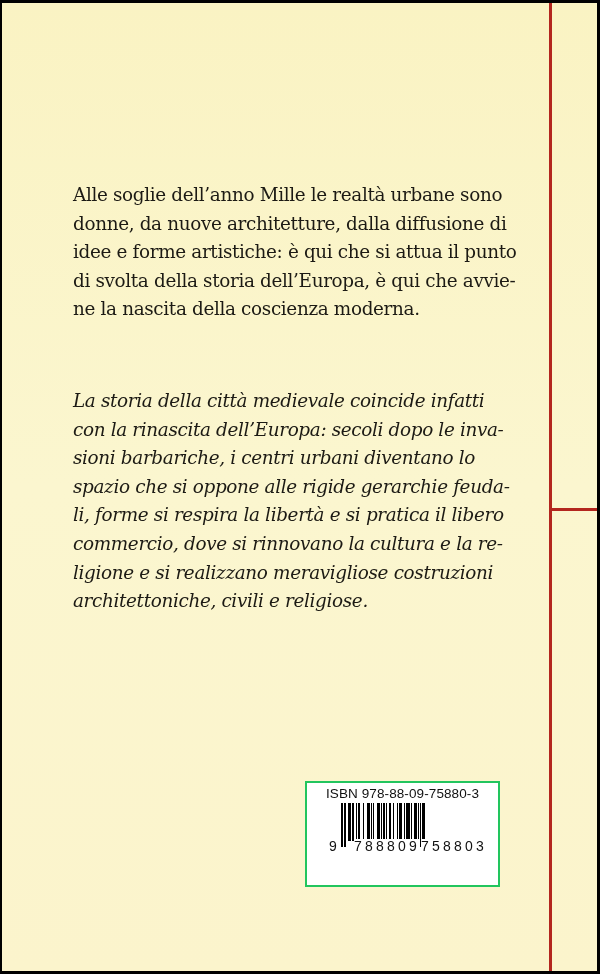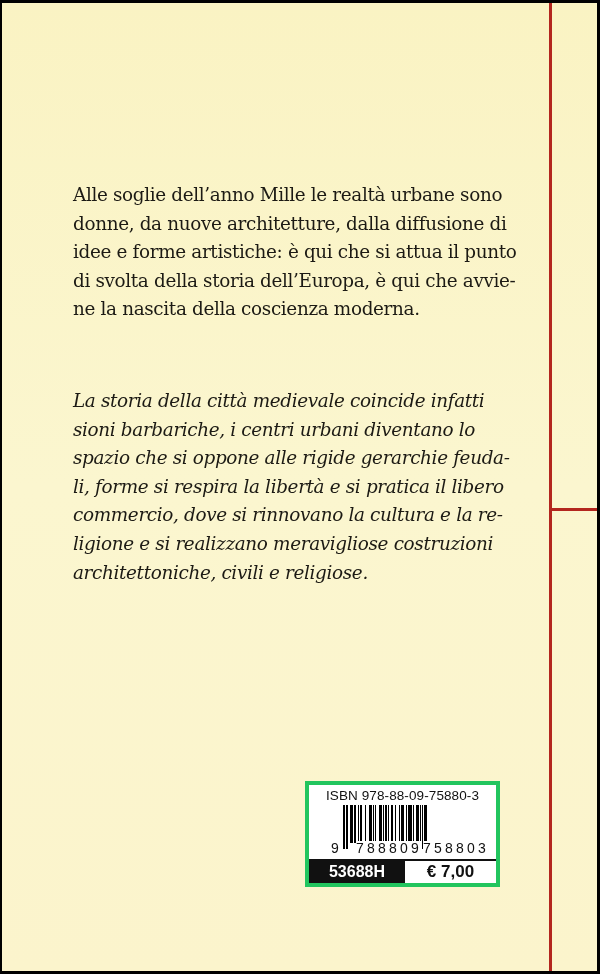--- a/index.html
+++ b/index.html
@@ -25,21 +25,21 @@
       font-family: "DejaVu Serif", "Liberation Serif", serif;
       font-size: 18.4px; line-height: 28.6px; color: #1c1a14;
       letter-spacing: -0.35px;
     }
     .blurb .line { display: block; white-space: nowrap; }
     .p1 { top: 166px; margin-top: 12px; }
     .p2 { top: 384px; font-style: italic; }
 
     .barcode-box {
       position: absolute; left: 305px; top: 781px; width: 195px; height: 106px;
-      border: 4px solid #22c55e; background: #fff; box-sizing: border-box;
+      border: 2px solid #22c55e; background: #fff; box-sizing: border-box;
       font-family: "Liberation Sans", sans-serif;
     }
     .isbn {
       position: absolute; left: 0; right: 0; top: 3px; text-align: center;
       font-size: 13.5px; color: #111; letter-spacing: 0.1px;
     }
     .bars {
       position: absolute; left: 34px; top: 20px; width: 146px; height: 44px;
       display: flex; align-items: flex-start;
     }
@@ -76,20 +76,21 @@
   <div class="blurb p1">
     <span class="line">Alle soglie dell’anno Mille le realtà urbane sono</span>
     <span class="line">donne, da nuove architetture, dalla diffusione di</span>
     <span class="line">idee e forme artistiche: è qui che si attua il punto</span>
     <span class="line">di svolta della storia dell’Europa, è qui che avvie-</span>
     <span class="line">ne la nascita della coscienza moderna.</span>
   </div>
 
   <div class="blurb p2">
     <span class="line">La storia della città medievale coincide infatti</span>
+    <span class="line">con la rinascita dell’Europa: secoli dopo le inva-</span>
     <span class="line">sioni barbariche, i centri urbani diventano lo</span>
     <span class="line">spazio che si oppone alle rigide gerarchie feuda-</span>
     <span class="line">li, forme si respira la libertà e si pratica il libero</span>
     <span class="line">commercio, dove si rinnovano la cultura e la re-</span>
     <span class="line">ligione e si realizzano meravigliose costruzioni</span>
     <span class="line">architettoniche, civili e religiose.</span>
   </div>
 </div>
 
 <div class="barcode-box">
@@ -141,17 +142,13 @@
       <span class="w" style="width: 1.15px;"></span>
       <span style="width: 1.15px;"></span>
       <span class="w" style="width: 1.15px;"></span>
       <span class="g" style="width: 1.15px;"></span>
       <span class="w" style="width: 1.15px;"></span>
       <span class="g" style="width: 2.3px;"></span>
     </div>
   <div class="digits d-first">9</div>
   <div class="digits d-left">788809</div>
   <div class="digits d-right">758803</div>
-  <div class="bottom-row">
-    <div class="code-cell">53688H</div>
-    <div class="price-cell">€ 7,00</div>
-  </div>
 </div>
 
 </body></html>

